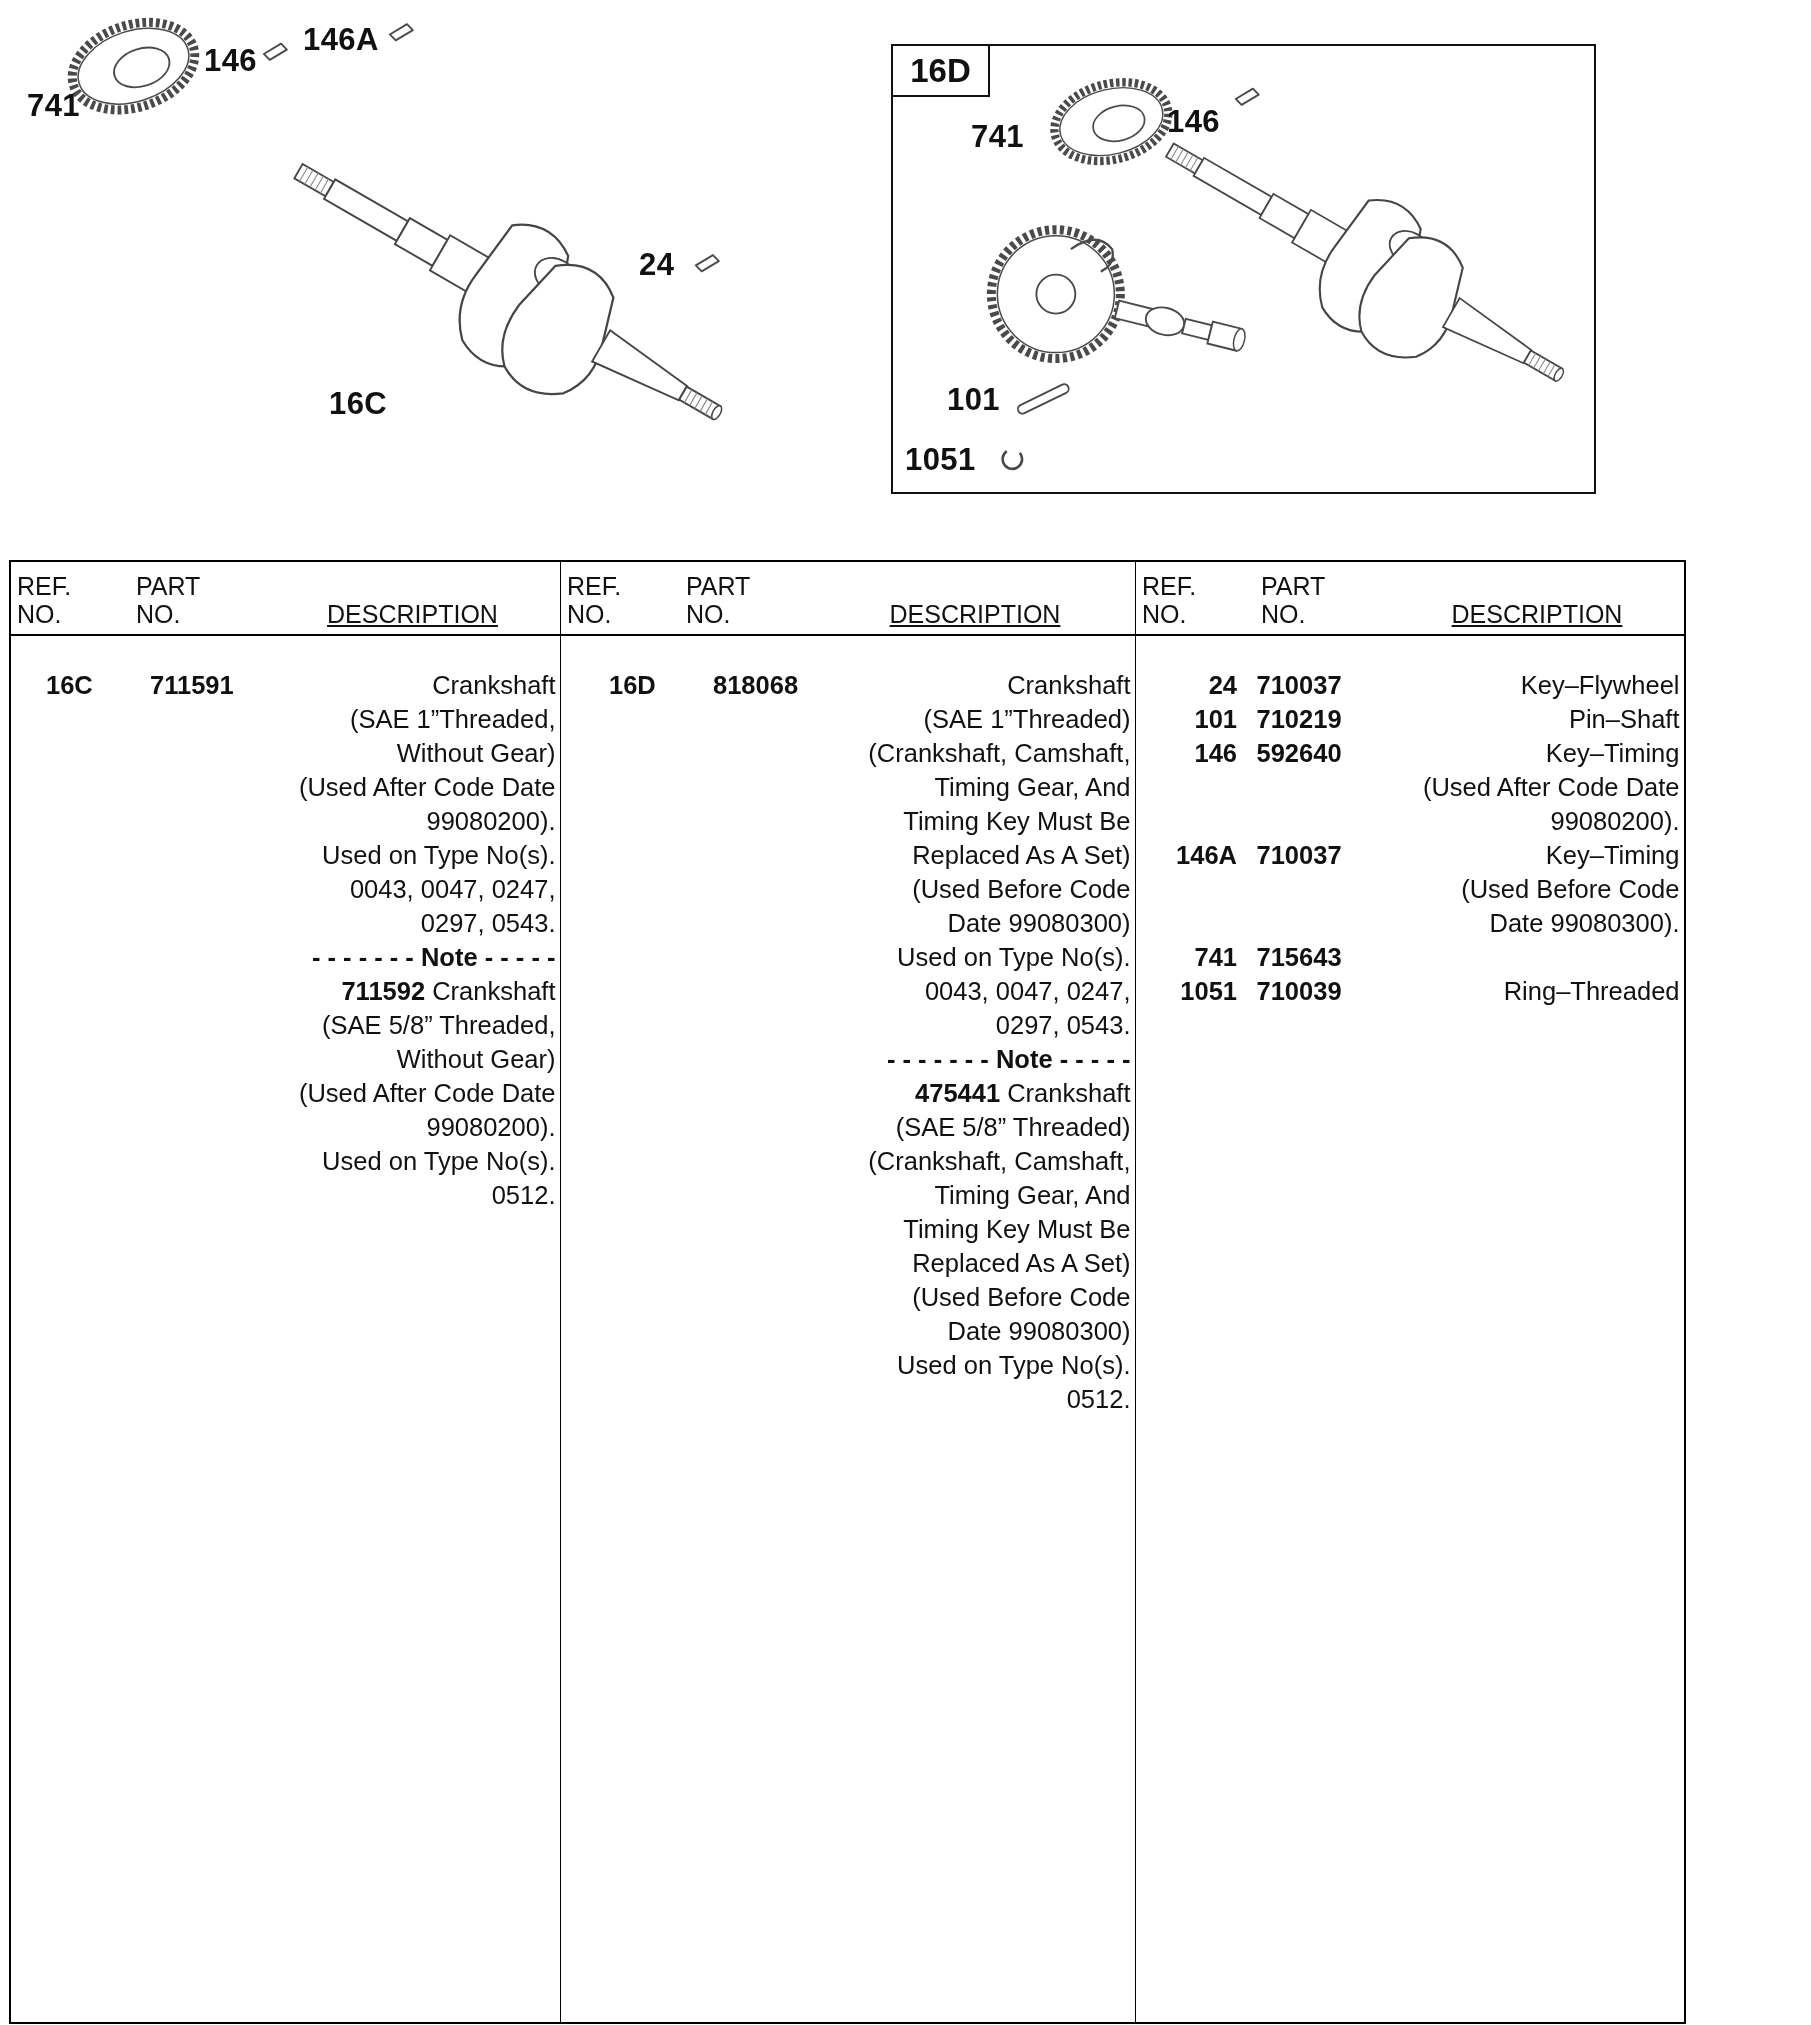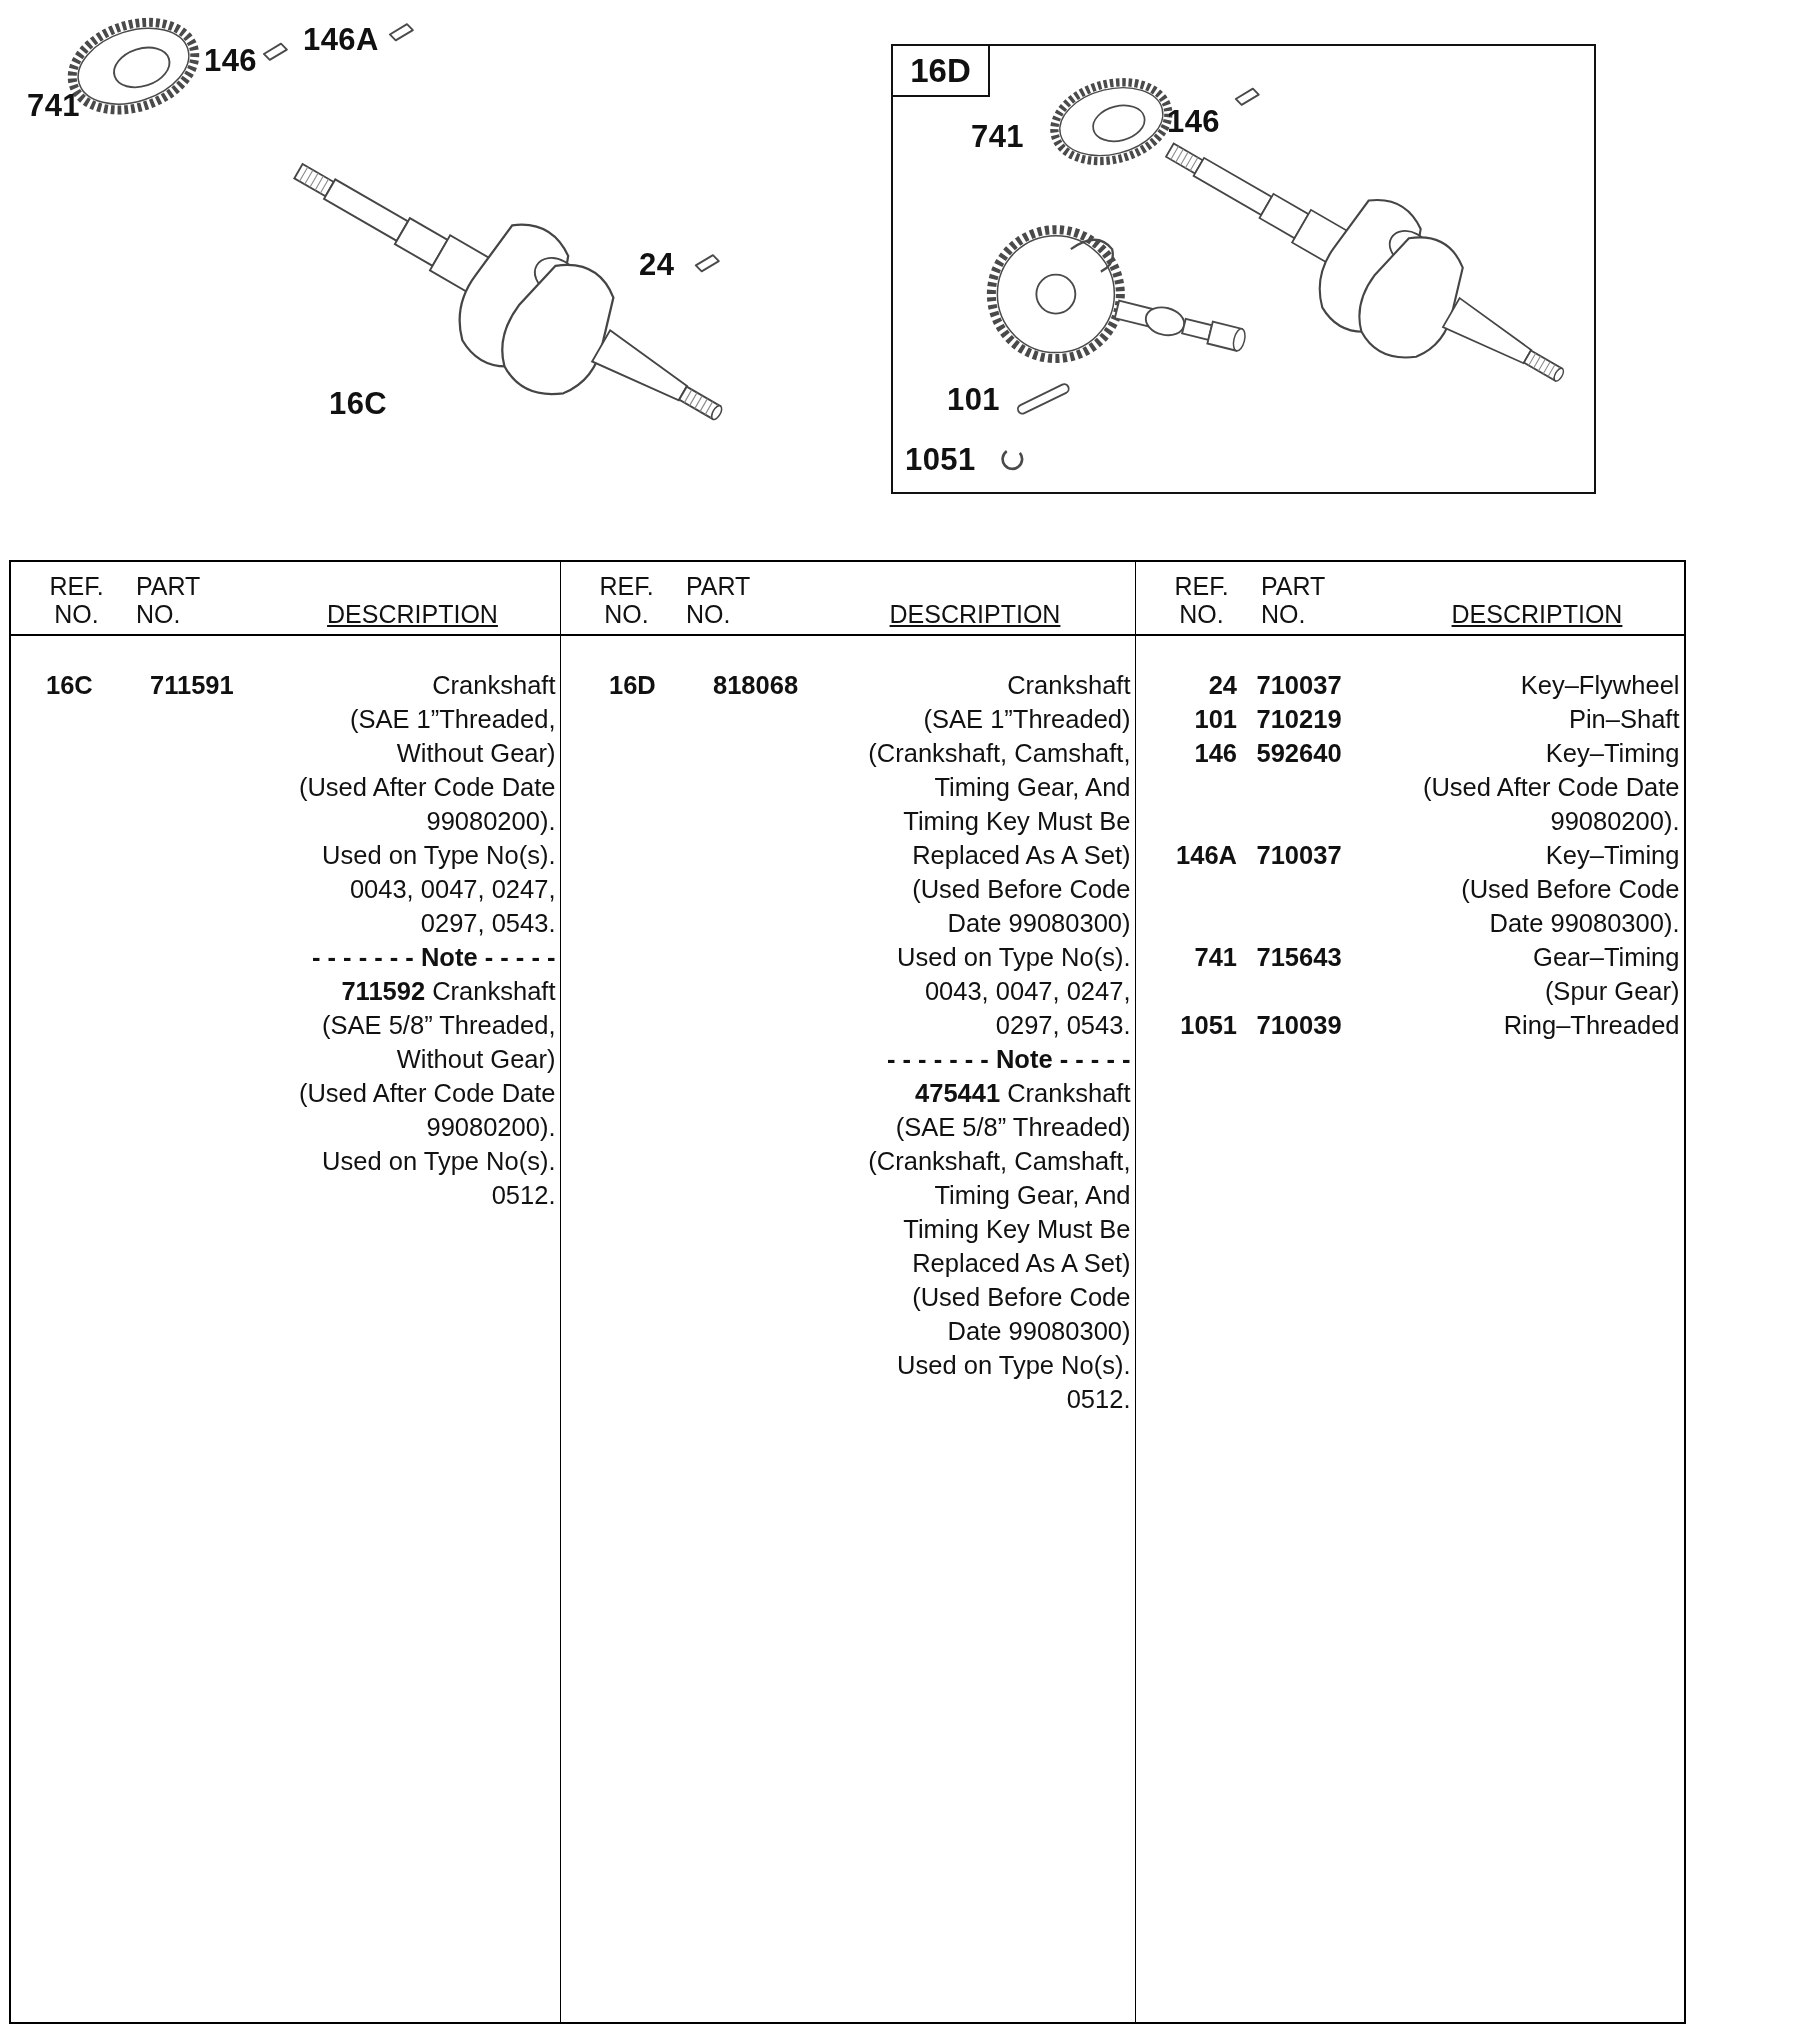--- a/index.html
+++ b/index.html
@@ -14,21 +14,21 @@
   .inset-box{position:absolute;left:891px;top:44px;width:705px;height:450px;border:2.3px solid #111;box-sizing:border-box;background:transparent;}
   .inset-title-box{position:absolute;left:891px;top:44px;width:99px;height:53px;border:2.3px solid #111;box-sizing:border-box;display:flex;align-items:center;justify-content:center;font-weight:bold;font-size:33px;background:#fff;}
   
   .parts-table{
     position:absolute;left:9px;top:560px;width:1677px;height:1464px;
     border:2.3px solid #000;box-sizing:border-box;background:#fff;
     display:grid;grid-template-columns:550px 575px 1fr;grid-template-rows:74px 1fr;
   }
   .hcell{display:flex;align-items:flex-end;padding-bottom:6px;font-size:25px;line-height:28px;border-bottom:2.3px solid #000;box-sizing:border-box;}
   .cdiv{border-right:1.5px solid #000;}
-  .hb1{width:119px;text-align:center;margin-left:6px;margin-top:6px;}
+  .hb1{width:119px;text-align:left;margin-left:6px;margin-top:6px;}
   .hb2{width:129px;}
   .hdesc{flex:1;text-align:center;text-decoration:underline;}
   .bodycell{padding-top:31.5px;box-sizing:border-box;overflow:hidden;}
   .entry{display:grid;align-items:start;}
   #col-0 .entry{grid-template-columns:104px 113px 1fr;padding-left:35px;}
   #col-1 .entry{grid-template-columns:104px 113px 1fr;padding-left:48px;}
   #col-2 .entry{grid-template-columns:71px 109px 1fr;column-gap:19.5px;padding-left:30px;}
   #col-2 .ref{text-align:right;}
   .ref,.part{font-weight:bold;}
   .ref,.part,.line{font-size:25.5px;line-height:34px;color:#111;}
@@ -235,24 +235,20 @@
           <div class="part">710037</div>
           <div class="desc">
             <div class="line"><span> Key–Timing</span></div>
             <div class="line"><span>(Used Before Code</span></div>
             <div class="line"><span>Date 99080300).</span></div>
           </div>
         </div>
         <div class="entry">
           <div class="ref">741</div>
           <div class="part">715643</div>
-          <div class="desc">
-            <div class="line"><span>Gear–Timing</span></div>
-            <div class="line"><span>(Spur Gear)</span></div>
-          </div>
         </div>
         <div class="entry">
           <div class="ref">1051</div>
           <div class="part">710039</div>
           <div class="desc">
             <div class="line"><span>Ring–Threaded</span></div>
           </div>
         </div>
       </div>
   </div>

